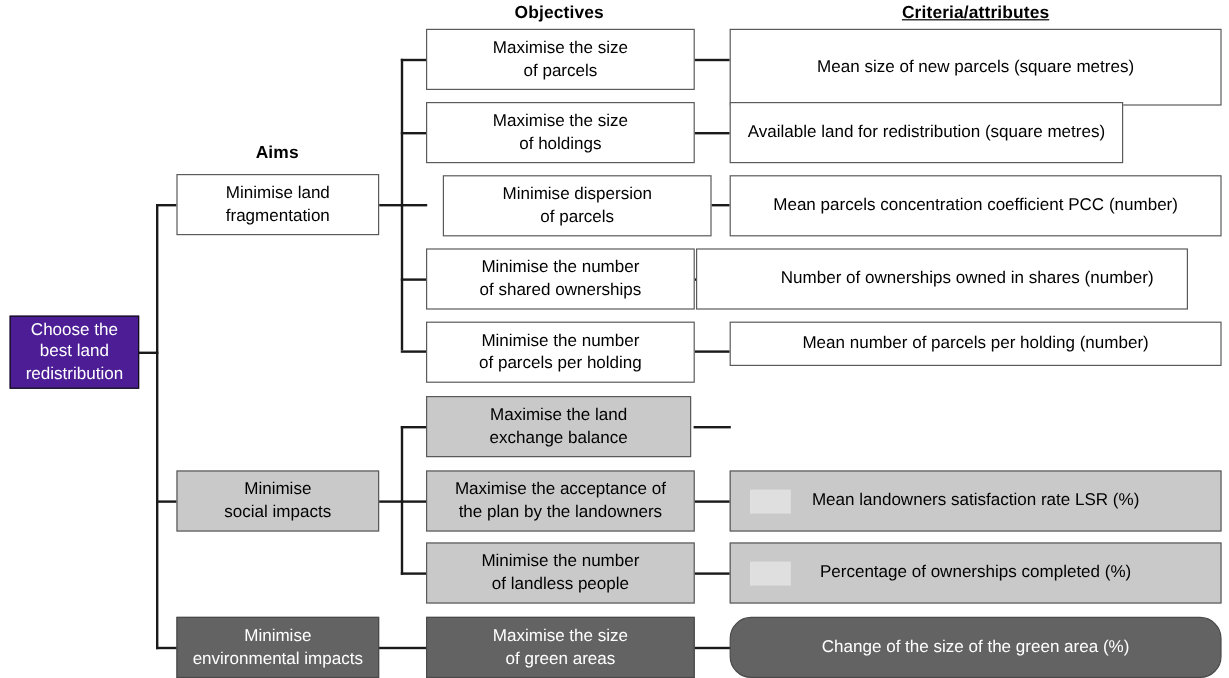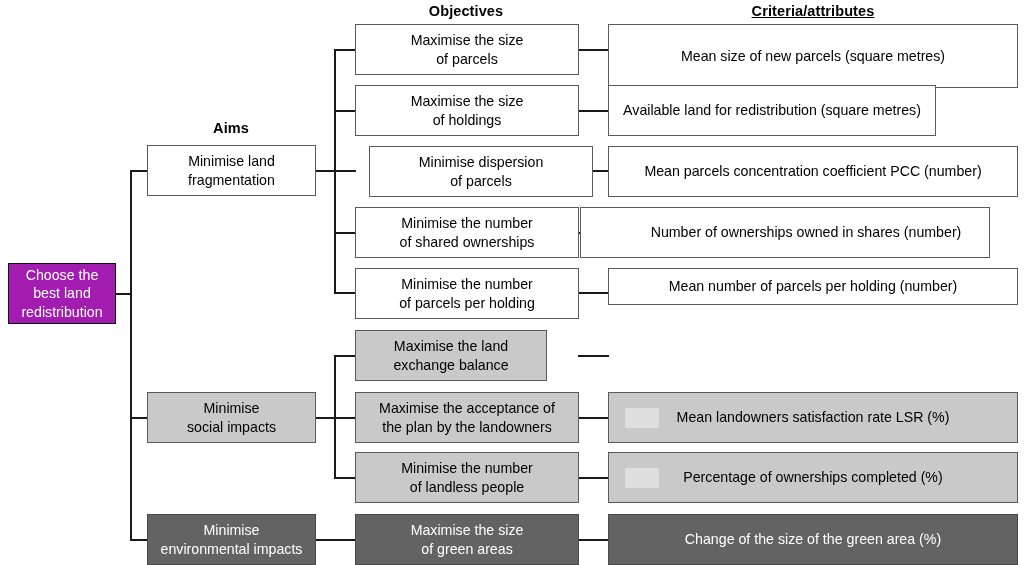--- a/index.html
+++ b/index.html
@@ -36,21 +36,21 @@
     font-size: 14.2px;
     line-height: 1.28;
     color: #000000;
     border: 1.6px solid #5a5a5a;
     background: #ffffff;
     padding: 0 6px;
     z-index: 3;
   }
   .node .txt { display: block; width: 100%; }
   .node.goal {
-    background: #a21caf;
+    background: #4c1d95;
     color: #ffffff;
     border: 1.6px solid #111111;
     font-size: 14.2px;
   }
   .node.light-gray {
     background: #c9c9c9;
     border-color: #5a5a5a;
     color: #000000;
   }
   .node.dark-gray {
@@ -168,21 +168,21 @@
       <span>Minimise the number</span><br>
       <span>of shared ownerships</span>
     </span>
   </div>
   <div class="node" style="left:355px; top:268px; width:224px; height:51px;">
     <span class="txt">
       <span>Minimise the number</span><br>
       <span>of parcels per holding</span>
     </span>
   </div>
-  <div class="node light-gray" style="left:355px; top:330px; width:192px; height:51px;">
+  <div class="node light-gray" style="left:355px; top:330px; width:221px; height:51px;">
     <span class="txt">
       <span>Maximise the land</span><br>
       <span>exchange balance</span>
     </span>
   </div>
   <div class="node light-gray" style="left:355px; top:392px; width:224px; height:51px;">
     <span class="txt">
       <span>Maximise the acceptance of</span><br>
       <span>the plan by the landowners</span>
     </span>
@@ -216,17 +216,17 @@
     <span class="txt">Mean number of parcels per holding (number)</span>
   </div>
   <div class="node light-gray" style="left:608px; top:392px; width:410px; height:51px;">
     <span class="patch"></span>
     <span class="txt">Mean landowners  satisfaction rate LSR (%)</span>
   </div>
   <div class="node light-gray" style="left:608px; top:452px; width:410px; height:51px;">
     <span class="patch"></span>
     <span class="txt">Percentage of ownerships  completed  (%)</span>
   </div>
-  <div class="node dark-gray" style="left:608px; top:514px; width:410px; height:51px;">
+  <div class="node dark-gray" style="left:608px; top:514px; width:410px; height:51px;border-radius:18px;">
     <span class="txt">Change of the size of the green area (%)</span>
   </div>
 
 </div>
 
 </body></html>

